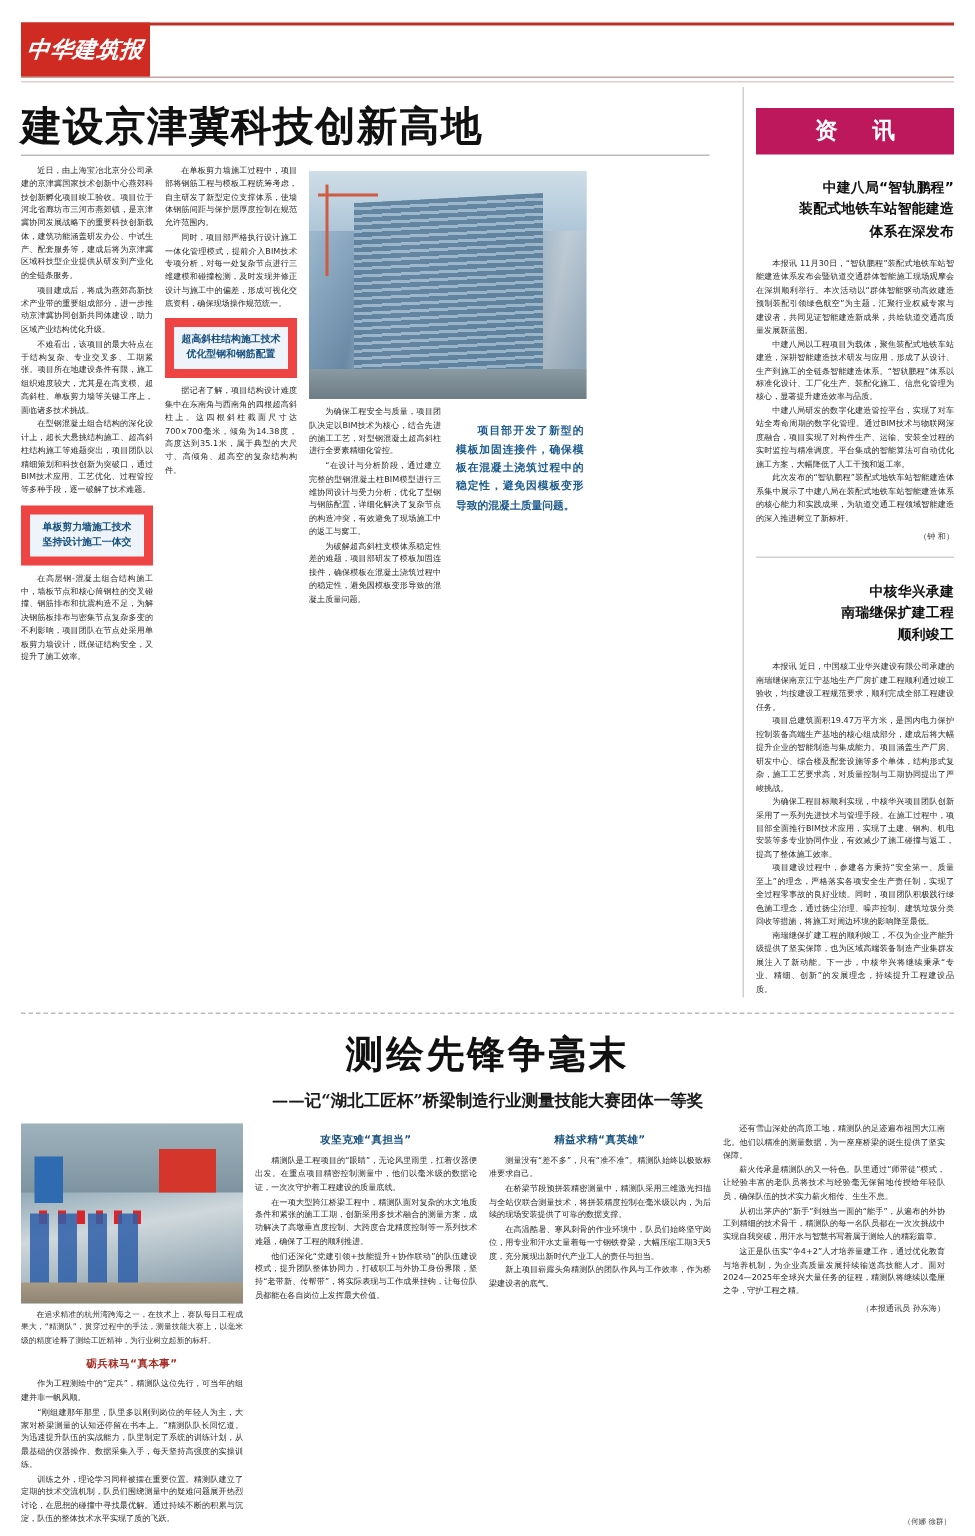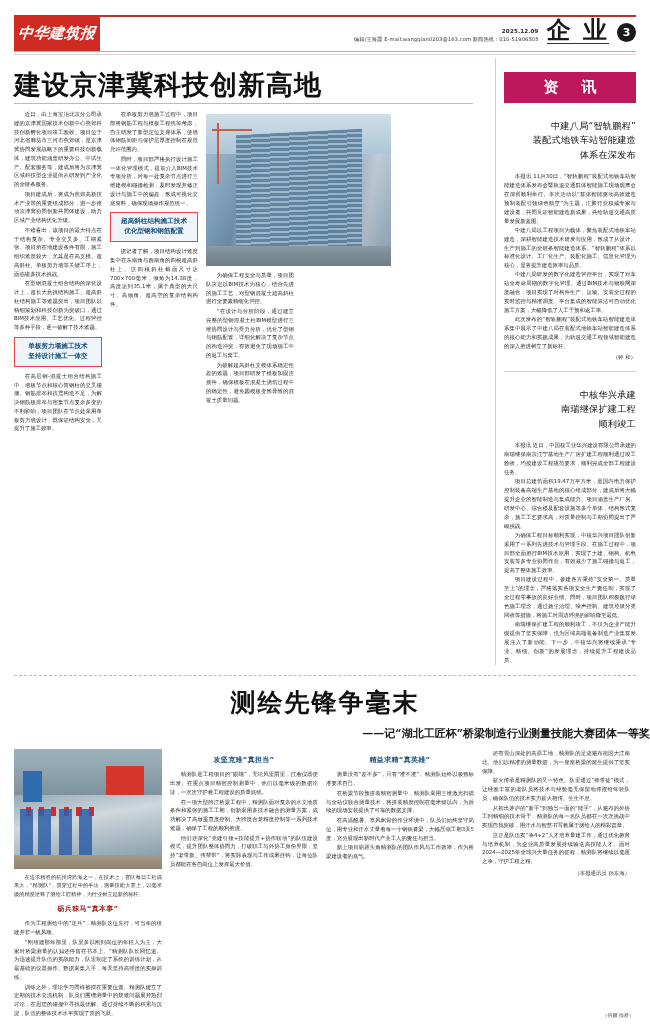--- a/index.html
+++ b/index.html
@@ -62,21 +62,21 @@
 
   
   .art1 { display: flex; gap: 8px; }
   .col { font-size: 5.4px; line-height: 1.62; color: #2a2a2a; text-align: justify; }
   .col p { text-indent: 2em; margin-bottom: 1px; }
   .c1 { width: 88px; }
   .c2 { width: 88px; }
   .photo-col { width: 185px; }
 
   .sub-box {
-    border: 1px solid #ef4444; background: #eef4f9;
+    border: 6px solid #ef4444; background: #eef4f9;
     padding: 4px 3px; margin: 5px 0;
     text-align: center; color: #17507e; font-weight: bold;
     font-size: 6.6px; line-height: 1.5;
   }
 
   .photo {
     width: 100%; height: 152px; margin-top: 4px;
     background:
       linear-gradient(180deg, rgba(255,255,255,.25), rgba(0,0,0,.12)),
       linear-gradient(100deg,#8fb4cf 0%, #6f93b4 22%, #c9d8e3 34%, #9fb6c6 52%, #7c9bb5 70%, #b9c9d6 85%, #93aec4 100%);
@@ -100,36 +100,36 @@
   }
   .caption-blue .ind { text-indent: 2em; display: block; }
 
   
   .zx-header {
     background: #be185d; color: #fff; text-align: center;
     font-size: 15px; font-weight: bold; letter-spacing: 9px;
     padding: 6px 0 6px 9px; margin-top: 14px;
   }
   .zx-title {
-    font-size: 9.2px; font-weight: normal; color: #111; line-height: 1.55;
+    font-size: 9.2px; font-weight: bold; color: #111; line-height: 1.55;
     text-align: right; margin: 16px 0 10px 0; letter-spacing: .2px;
   }
   .zx-body { font-size: 5.4px; line-height: 1.66; color: #2a2a2a; text-align: justify; }
   .zx-body p { text-indent: 2em; }
   .zx-sign { text-align: right; font-size: 5.4px; color: #333; margin-top: 3px; }
   .zx-divider { height: 1px; background: #d0d0d0; margin: 10px 0; }
 
   
   .mid-rule { border-top: 1px dashed #bbb; margin: 10px 14px 0 14px; }
   .headline-2 {
     font-size: 25px; font-weight: bold; color: #111; text-align: center;
     letter-spacing: 2px; margin-top: 10px;
   }
   .subhead-2 {
-    font-size: 11px; color: #1a1a1a; text-align: right; margin-top: 7px;
+    font-size: 11px; color: #1a1a1a; text-align: center; margin-top: 7px;
     font-family: "DejaVu Serif", "Liberation Serif", serif; font-weight: bold;
   }
   .art2 { display: flex; gap: 8px; margin-top: 8px; padding: 0 14px; }
   .a2col { width: 148px; font-size: 5.4px; line-height: 1.62; color: #2a2a2a; text-align: justify; }
   .a2col p { text-indent: 2em; margin-bottom: 1px; }
 
   .photo2 {
     width: 100%; height: 120px;
     background: linear-gradient(170deg,#b9c9d4 0%, #8fa7b6 30%, #cfd8dc 55%, #9fb0bb 80%, #7d8f9c 100%);
     position: relative; overflow: hidden;
@@ -160,28 +160,20 @@
 </style>
 </head>
 <body>
 
 <div class="page">
 
   <div class="masthead">
     <div class="mast-rule-top"></div>
     <div class="logo-box">
       <span class="logo-text">中华建筑报</span>
-    </div>
-    <div class="mast-right">
-      <div class="mast-meta">
-        <div class="mast-date">2025.12.09</div>
-        <div class="mast-editor">编辑/王海霞 E-mail:wangqian0203@163.com  新闻热线：010-51906505</div>
-      </div>
-      <div class="section-name">企 业</div>
-      <div class="page-num">3</div>
     </div>
     <div class="mast-rule-bot"></div>
     <div class="mast-rule-bot2"></div>
   </div>
 
   <div class="body-wrap">
     <div class="top-section">
 
       <div class="left-zone">
         <div class="headline-1">建设京津冀科技创新高地</div>
@@ -214,20 +206,25 @@
               <div class="crane2"></div>
               <div class="bldg"></div>
               <div class="ground"></div>
             </div>
             <div style="display:flex; gap:8px; margin-top:5px;">
               <div class="col" style="width:88px">
                 <p>为确保工程安全与质量，项目团队决定以BIM技术为核心，结合先进的施工工艺，对型钢混凝土超高斜柱进行全要素精细化管控。</p>
                 <p>“在设计与分析阶段，通过建立完整的型钢混凝土柱BIM模型进行三维协同设计与受力分析，优化了型钢与钢筋配置，详细化解决了复杂节点的构造冲突，有效避免了现场施工中的返工与窝工。</p>
                 <p>为破解超高斜柱支模体系稳定性差的难题，项目部研发了模板加固连接件，确保模板在混凝土浇筑过程中的稳定性，避免因模板变形导致的混凝土质量问题。</p>
               </div>
+              <div style="width:89px">
+                <div class="caption-blue">
+                  <span class="ind">项目部开发了新型的模板加固连接件，确保模板在混凝土浇筑过程中的稳定性，避免因模板变形导致的混凝土质量问题。</span>
+                </div>
+              </div>
             </div>
           </div>
 
         </div>
       </div>
 
       <div class="right-zone">
         <div class="zx-header">资 讯</div>
 
         <div>

